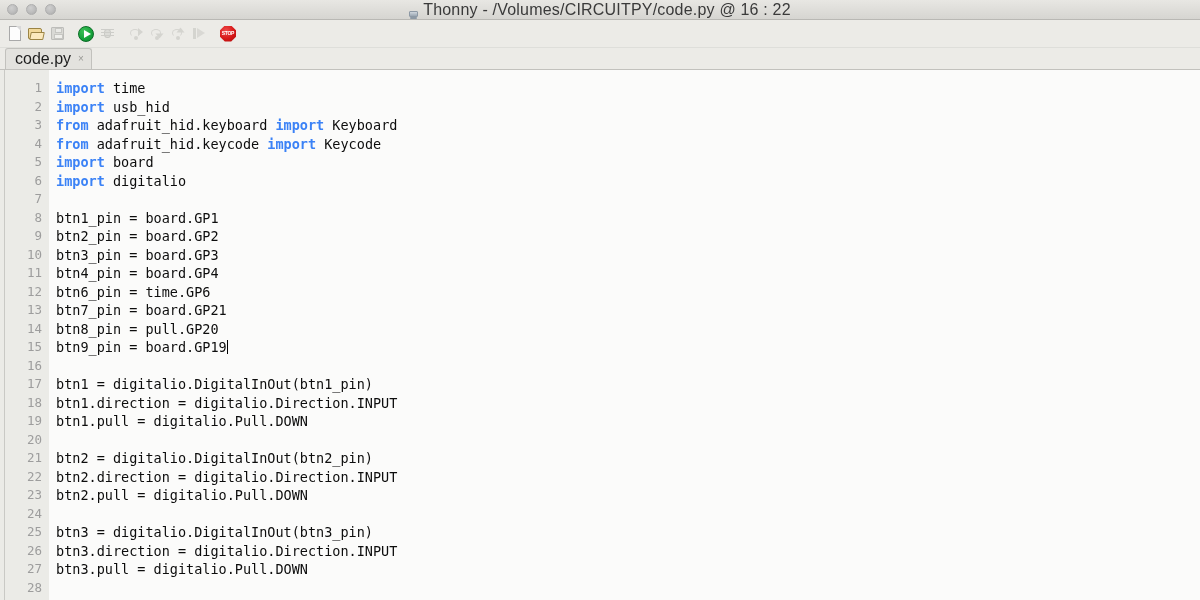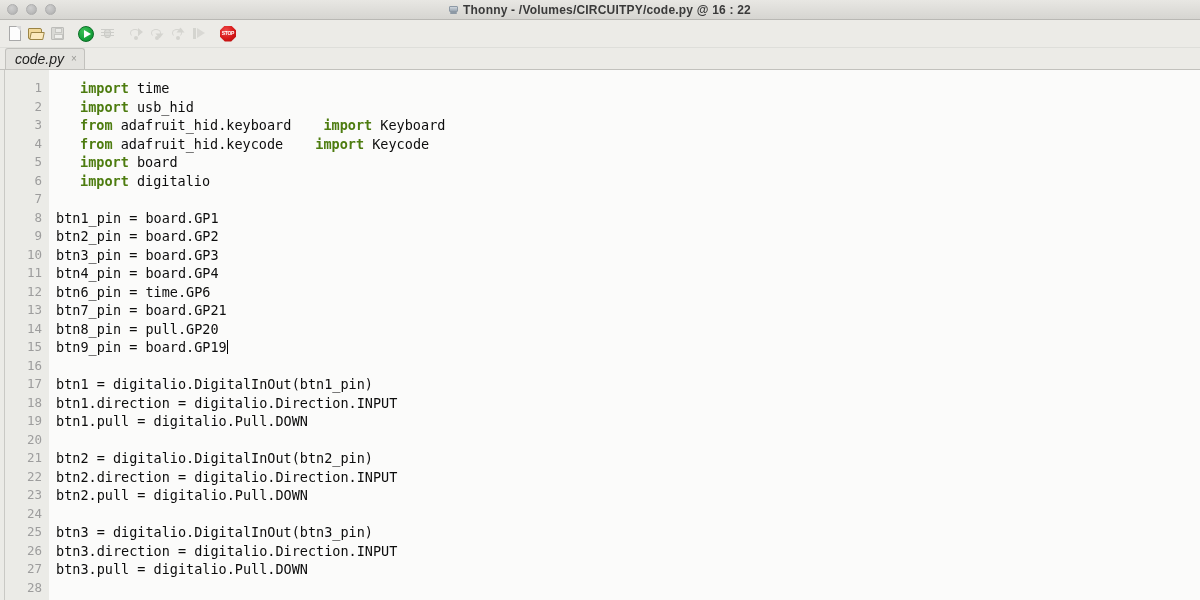--- a/index.html
+++ b/index.html
@@ -43,28 +43,27 @@
   }
   .light {
     width: 11px;
     height: 11px;
     border-radius: 50%;
     background: radial-gradient(circle at 40% 33%, #cfcfcf 0%, #bdbdbd 55%, #a9a9a9 100%);
     border: 1px solid #aeaeae;
     box-sizing: border-box;
   }
   .title-text {
-    font-size: 12px;
+    font-size: 16px;
     color: #3a3a3a;
     letter-spacing: 0.2px;
     white-space: nowrap;
     display: flex;
-    align-items: center;
+    align-items: flex-end;
     gap: 5px;
-    font-weight: bold;
   }
   .title-icon {
     display: inline-block;
     width: 9px;
     height: 9px;
     position: relative;
   }
   .title-icon::before {
     content: "";
     position: absolute;
@@ -308,24 +307,23 @@
     border: 1px solid #c2c1bd;
     border-bottom: none;
     border-radius: 3px 3px 0 0;
     display: flex;
     align-items: center;
     padding: 0 7px 0 9px;
     box-sizing: border-box;
     gap: 7px;
   }
   .tab-label {
-    font-size: 14px;
+    font-size: 16px;
     color: #1d1d1d;
     line-height: 1;
-    font-style: italic;
   }
   .tab-close {
     font-size: 10px;
     color: #9a9a96;
     line-height: 1;
   }
 
   
   .editor {
     flex: 1 1 auto;
@@ -367,23 +365,22 @@
   .code .row {
     font-family: "DejaVu Sans Mono", monospace;
     font-size: 13.5px;
     line-height: 18.5px;
     height: 18.5px;
     color: #0d0d0d;
     white-space: pre;
     letter-spacing: 0px;
   }
   .kw {
-    color: #4d7c0f;
+    color: #3b82f6;
     font-weight: bold;
-    margin-left: 24px;
   }
   .caret {
     display: inline-block;
     width: 1px;
     height: 14px;
     background: #000;
     vertical-align: -2px;
     margin-left: 0px;
   }
 </style>

